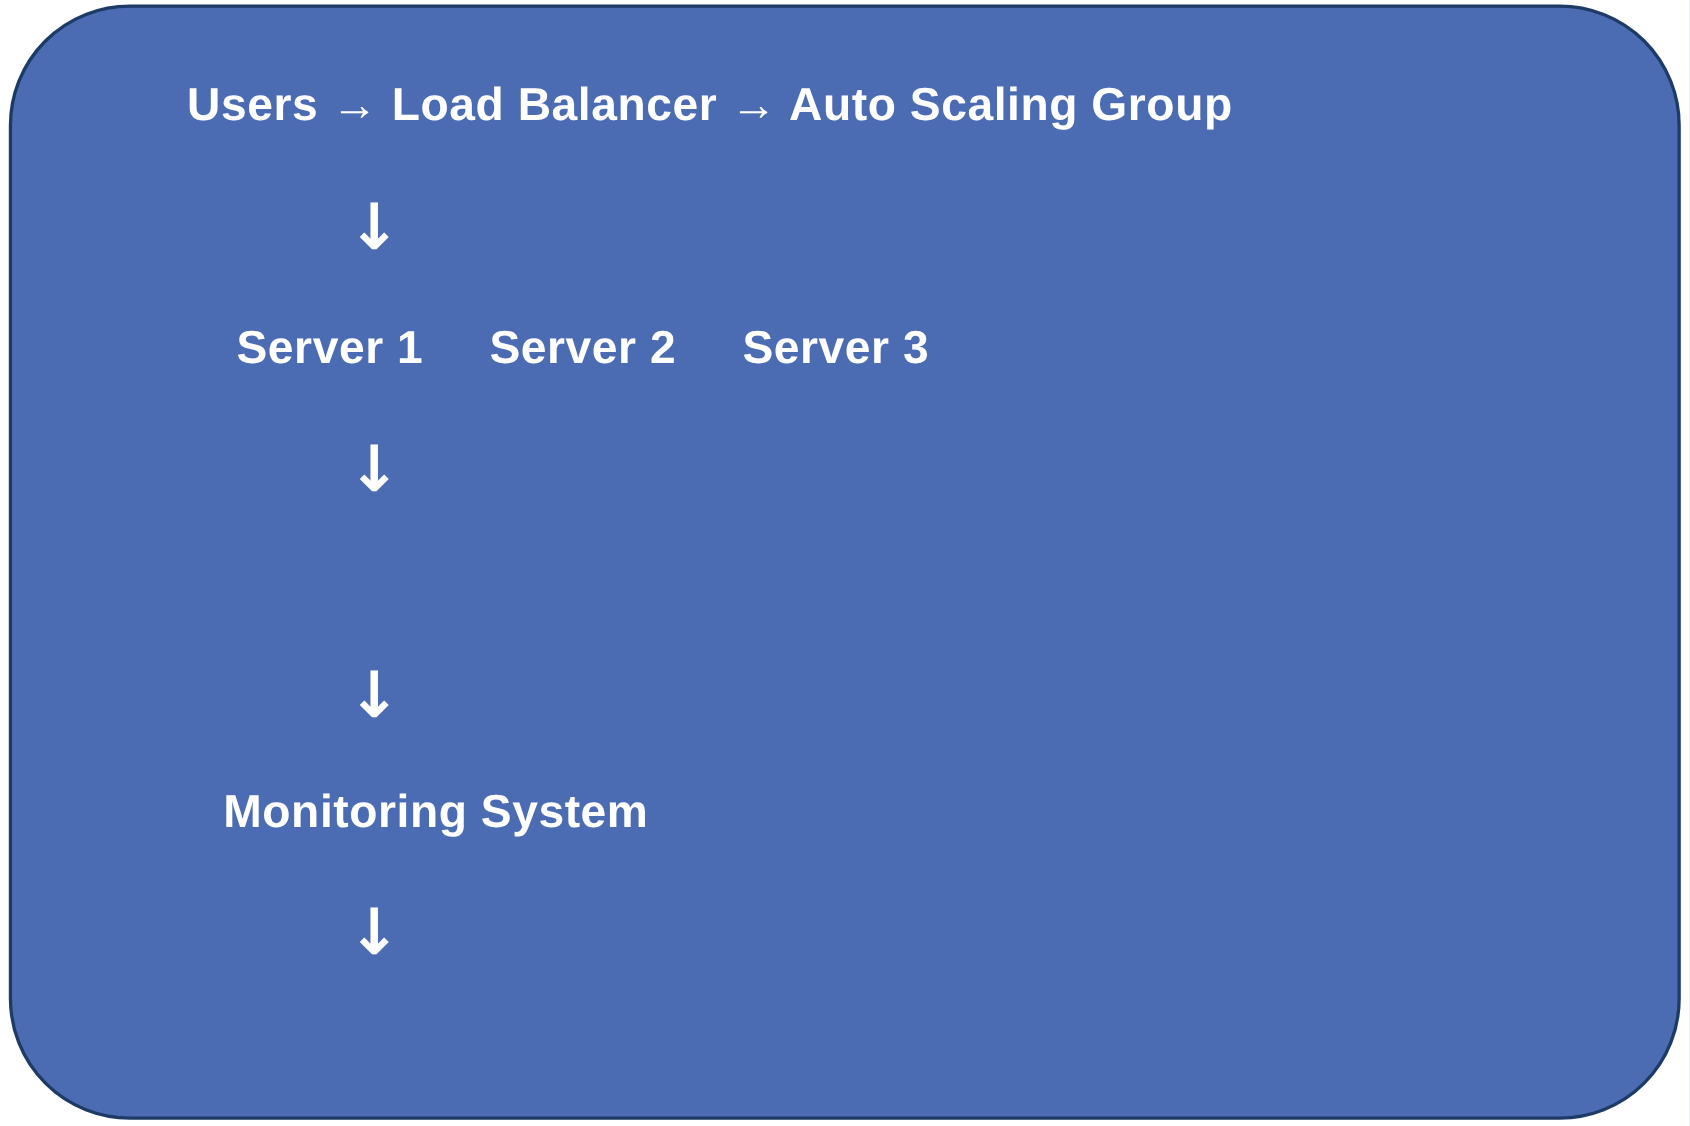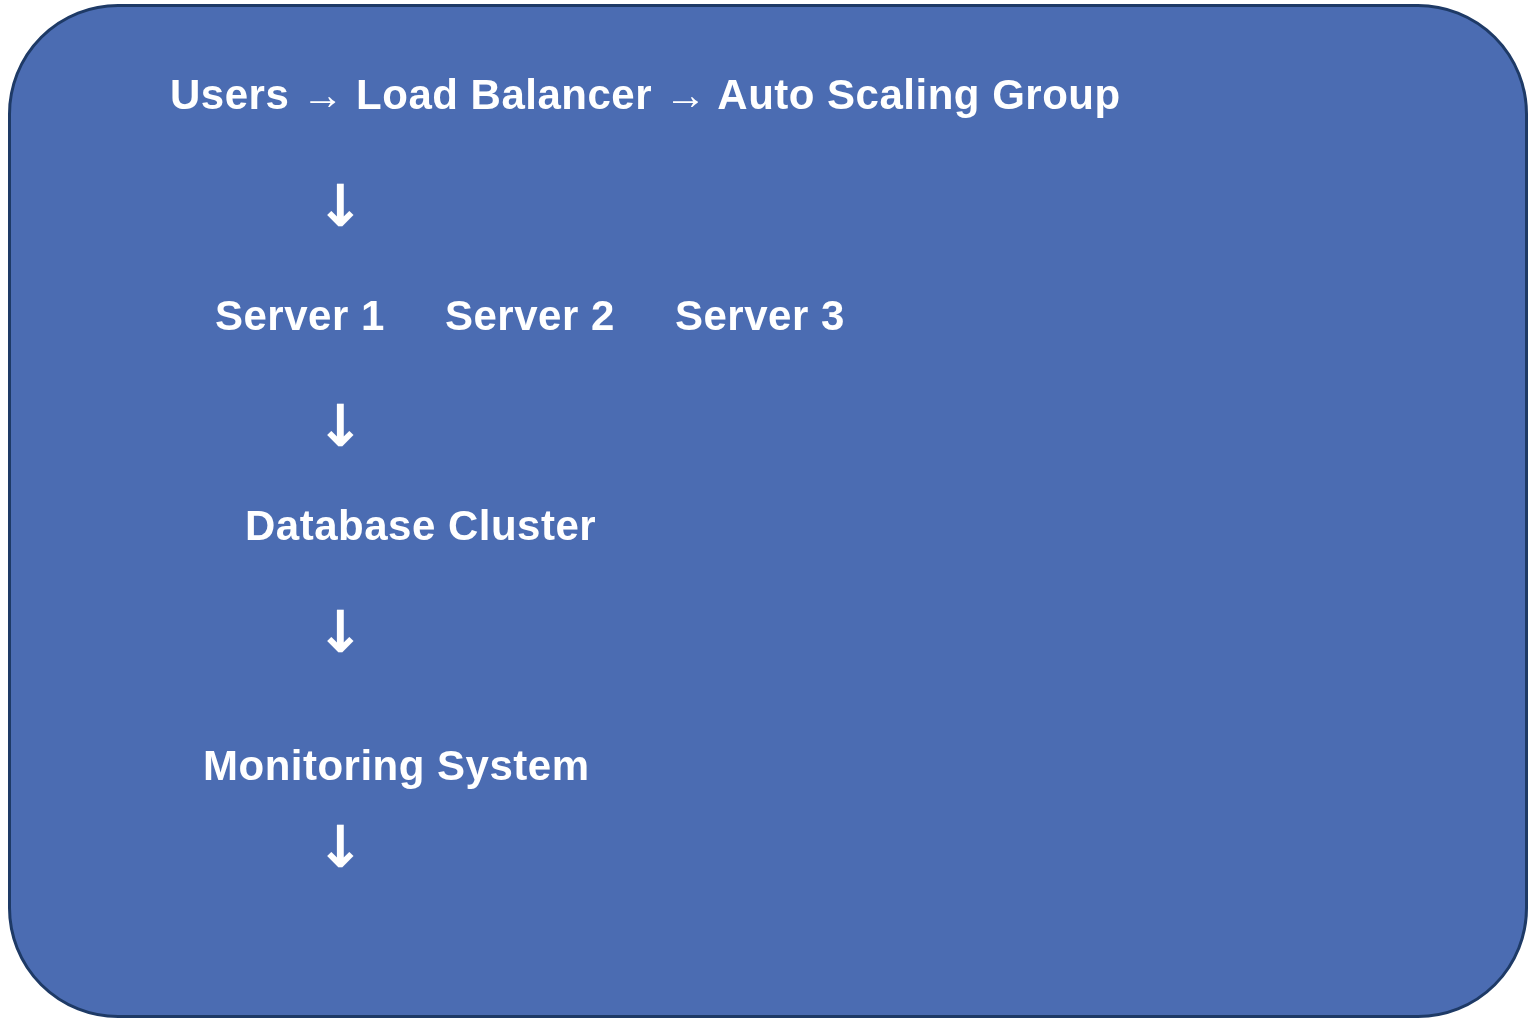--- a/index.html
+++ b/index.html
@@ -47,21 +47,21 @@
     line-height: 1;
     font-family: "DejaVu Sans", sans-serif;
   }
   
   .pos-top-flow   { left: 170px; top: 72px;  }
   .pos-arrow-1    { left: 316px; top: 177px; }
   .pos-servers    { left: 204px; top: 293px; margin-left: 11px; }
   .pos-arrow-2    { left: 316px; top: 397px; }
   .pos-database   { left: 245px; top: 503px; }
   .pos-arrow-3    { left: 316px; top: 603px; }
-  .pos-monitoring { left: 203px; top: 743px; }
+  .pos-monitoring { left: 203px; top: 715px; }
   .pos-arrow-4    { left: 316px; top: 818px; }
   .server-label { display: inline-block; }
   .server-label + .server-label { margin-left: 48px; }
 </style>
 </head>
 <body>
 
 <div class="canvas">
   <div class="panel"></div>
 
@@ -70,20 +70,19 @@
   <div class="down-arrow pos-arrow-1">↓</div>
 
   <div class="flow-line pos-servers">
     <span class="server-label">Server 1</span>
     <span class="server-label">Server 2</span>
     <span class="server-label">Server 3</span>
   </div>
 
   <div class="down-arrow pos-arrow-2">↓</div>
 
-  <div class="flow-line pos-database">Database Cluster</div>
 
   <div class="down-arrow pos-arrow-3">↓</div>
 
   <div class="flow-line pos-monitoring">Monitoring System</div>
 
   <div class="down-arrow pos-arrow-4">↓</div>
 </div>
 
 </body></html>

